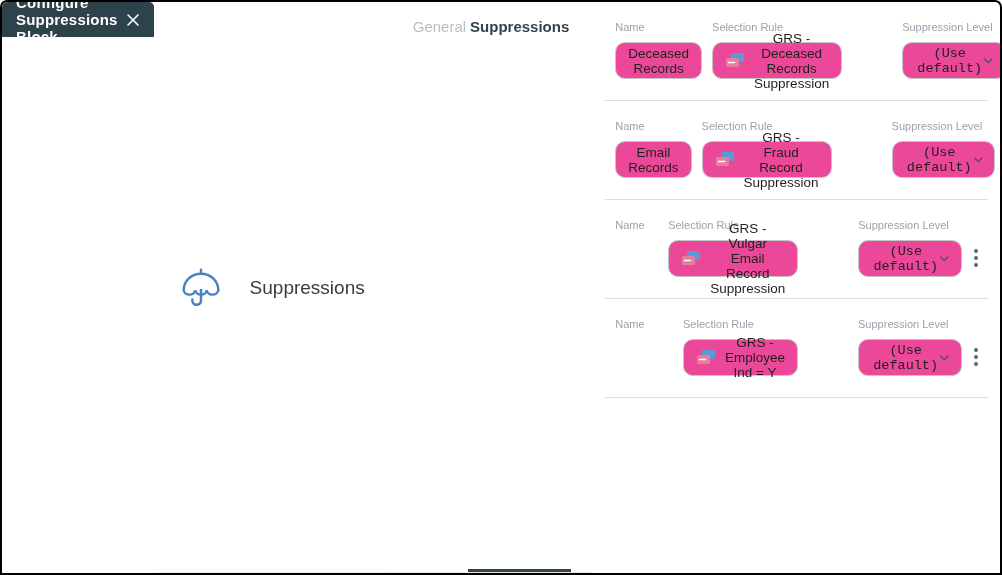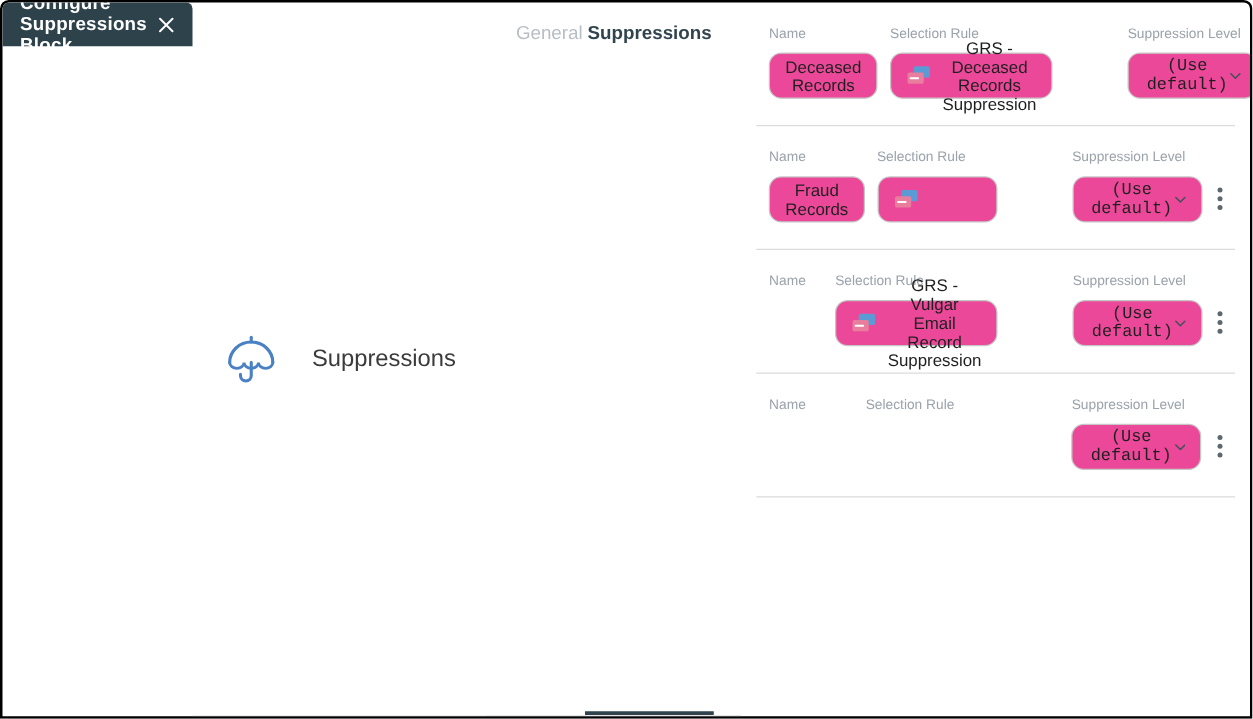--- a/index.html
+++ b/index.html
@@ -113,31 +113,32 @@
           <i></i>
           <i></i>
       </div>
     </div>
     <div class="divider"></div>
 
     <div class="row">
       <div class="field f-name">
         <span class="lbl">Name</span>
         <div class="box">
-          <span>Fraud Records</span>
-        </div>
-      </div>
-      <div class="field f-rule">
-        <span class="lbl">Selection Rule</span>
-        <div class="box">
-          <svg class="rule-icon" width="20" height="17" viewBox="0 0 20 17">
-            <rect x="6" y="1" width="13" height="9" rx="1.5" fill="#5b9bd5"></rect>
-            <rect x="1" y="6" width="13" height="9" rx="1.5" fill="#e87d9e"></rect>
-            <path d="M3.5 10.5 L9.5 10.5" stroke="#ffffff" stroke-width="1.6" stroke-linecap="round"></path>
-          </svg>
+          <span>Email Records</span>
+        </div>
+      </div>
+      <div class="field f-rule">
+        <span class="lbl">Selection Rule</span>
+        <div class="box">
+          <svg class="rule-icon" width="20" height="17" viewBox="0 0 20 17">
+            <rect x="6" y="1" width="13" height="9" rx="1.5" fill="#5b9bd5"></rect>
+            <rect x="1" y="6" width="13" height="9" rx="1.5" fill="#e87d9e"></rect>
+            <path d="M3.5 10.5 L9.5 10.5" stroke="#ffffff" stroke-width="1.6" stroke-linecap="round"></path>
+          </svg>
+          <span>GRS - Fraud Record Suppression</span>
         </div>
       </div>
       <div class="field f-level">
         <span class="lbl">Suppression Level</span>
         <div class="box">
           <span>(Use default)</span>
           <svg width="13" height="8" viewBox="0 0 13 8" fill="none">
             <path d="M1 1 L6.5 6.5 L12 1" stroke="#3f515a" stroke-width="1.8" stroke-linecap="round" stroke-linejoin="round"></path>
           </svg>
         </div>
@@ -181,20 +182,28 @@
       </div>
     </div>
     <div class="divider"></div>
 
     <div class="row">
       <div class="field f-name">
         <span class="lbl">Name</span>
       </div>
       <div class="field f-rule">
         <span class="lbl">Selection Rule</span>
+        <div class="box">
+          <svg class="rule-icon" width="20" height="17" viewBox="0 0 20 17">
+            <rect x="6" y="1" width="13" height="9" rx="1.5" fill="#5b9bd5"></rect>
+            <rect x="1" y="6" width="13" height="9" rx="1.5" fill="#e87d9e"></rect>
+            <path d="M3.5 10.5 L9.5 10.5" stroke="#ffffff" stroke-width="1.6" stroke-linecap="round"></path>
+          </svg>
+          <span>GRS - Employee Ind = Y</span>
+        </div>
       </div>
       <div class="field f-level">
         <span class="lbl">Suppression Level</span>
         <div class="box">
           <span>(Use default)</span>
           <svg width="13" height="8" viewBox="0 0 13 8" fill="none">
             <path d="M1 1 L6.5 6.5 L12 1" stroke="#3f515a" stroke-width="1.8" stroke-linecap="round" stroke-linejoin="round"></path>
           </svg>
         </div>
       </div>

